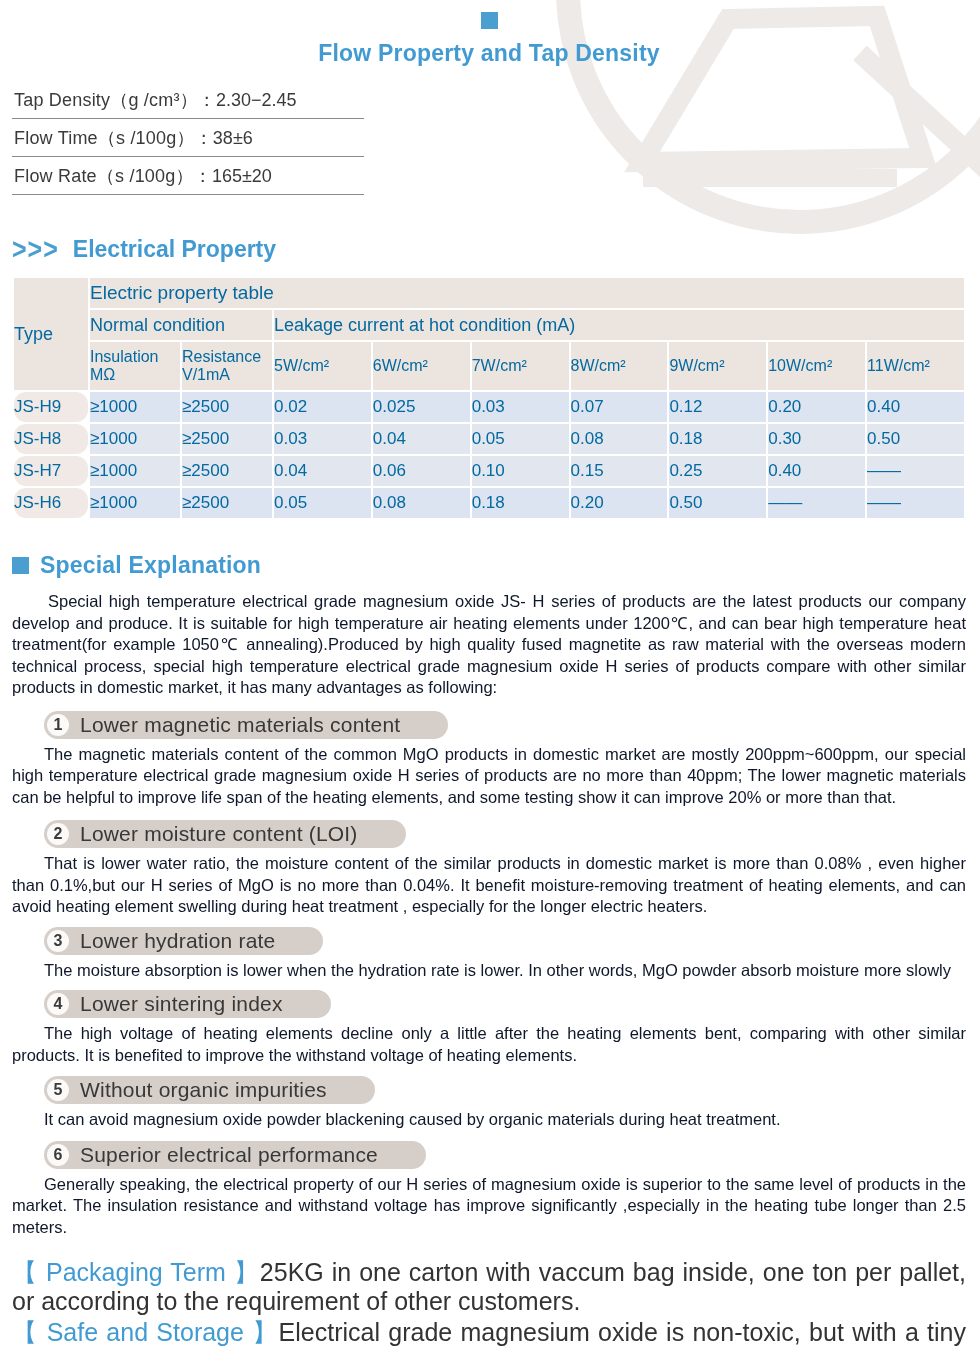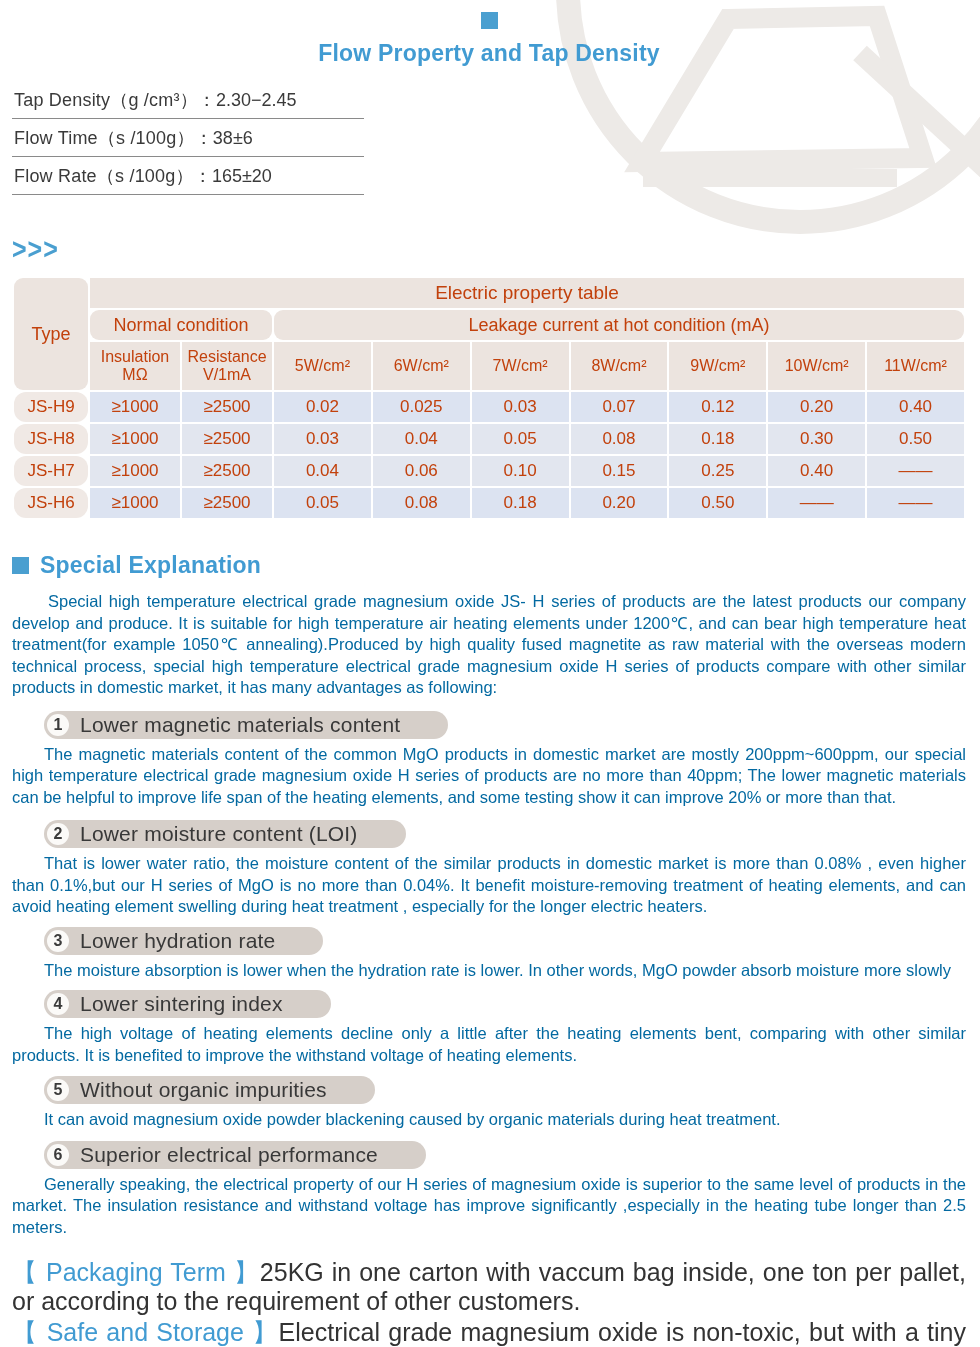--- a/index.html
+++ b/index.html
@@ -41,41 +41,41 @@
   
   table.etable {
     margin-top:12px;
     width:954px;
     border-collapse:separate;
     border-spacing:2px;
     table-layout:fixed;
     background:#ffffff;
   }
   table.etable td, table.etable th {
-    text-align:center; vertical-align:middle;
+    text-align:left; vertical-align:middle;
     font-weight:normal;
-    color:#c2410c;
+    color:#0369a1;
     padding:0;
   }
   .hbg  { background:#ece4df; }
   .tcol { background:#f0e9e5; }
   .r-a  { background:#dce3f1; }
   .r-b  { background:#e2e6ef; }
   .th-top { font-size:19px; height:30px; }
-  .th-mid { font-size:18px; height:30px;border-radius:9px; }
+  .th-mid { font-size:18px; height:30px; }
   .th-sub { font-size:16px; height:48px; line-height:1.15; }
   .td-type { font-size:17px; height:30px;border-radius:12px; }
   .td-val  { font-size:17px; height:30px; }
 
   
   .h3 { margin-top:32px; }
   p.body {
     margin-top:12px;
     font-size:16.5px; line-height:21.5px;
-    text-align:justify; color:#0369a1;
+    text-align:justify; color:#0f172a;
     text-indent:36px;
   }
   p.item-body { margin-top:5px; text-indent:32px; }
 
   .pill-wrap { margin-top:12px; padding-left:32px; }
   .pill {
     display:inline-flex; align-items:center;
     background:#d6cfc9;
     border-radius:999px;
     padding:2px 48px 2px 3px;
@@ -123,20 +123,21 @@
     <div class="flow-row">
       <span class="lbl">Flow Time（s /100g）：</span><span class="val">38±6</span>
     </div>
     <div class="flow-row">
       <span class="lbl">Flow Rate（s /100g）：</span><span class="val">165±20</span>
     </div>
   </div>
 
   <div class="h2">
     <span class="arrows">&gt;&gt;&gt;</span>
+    <span class="t">Electrical Property</span>
   </div>
 
   <table class="etable">
     <colgroup>
       <col style="width:74px">
         <col style="width:90px">
         <col style="width:90px">
       <col>
         <col>
         <col>

